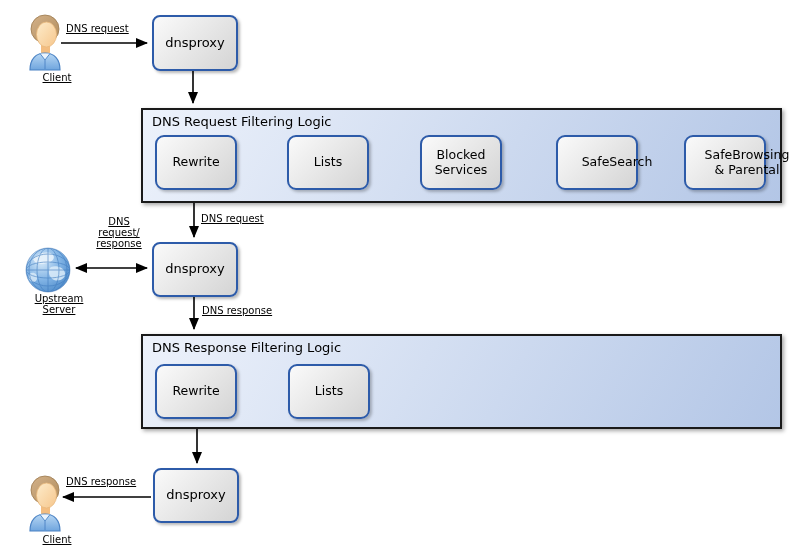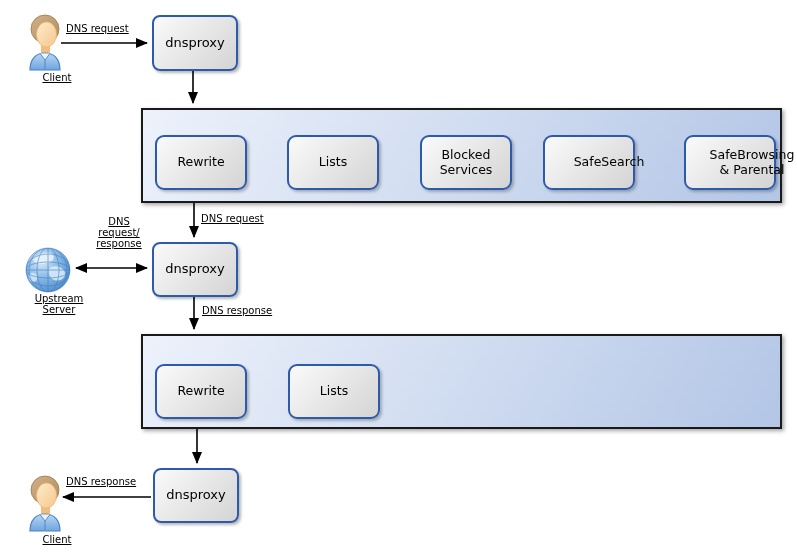--- a/index.html
+++ b/index.html
@@ -52,21 +52,21 @@
     box-shadow: 2px 2px 4px rgba(0,0,0,0.35);
   }
   .container-title {
     position: absolute;
     left: 9px;
     top: 4px;
     font-size: 13px;
   }
   .step {
     position: absolute;
-    width: 92px;
+    width: 82px;
     height: 55px;
     box-sizing: border-box;
     border: 2px solid var(--node-border, #2d5ba9);
     border-radius: 9px;
     background: linear-gradient(135deg, var(--node-fill-top, #fafafa) 0%, var(--node-fill-bottom, #d6d6d6) 100%);
     box-shadow: 2px 2px 3px rgba(0,0,0,0.25);
     display: flex;
     align-items: center;
     justify-content: center;
     text-align: center;
@@ -140,24 +140,25 @@
     <path d="M13,40.5 L18,47 L23,40.5" fill="#eaf3fc" stroke="#4a82c4" stroke-width="0.9"></path>
     <line x1="18" y1="47" x2="18" y2="56" stroke="#4a82c4" stroke-width="0.9"></line>
   </svg>
   <div class="lbl center" style="left:15px; top:72px; width:60px;">Client</div>
 
   <div class="lbl" style="left:66px; top:23px;">DNS request</div>
 
   <div class="node" style="left:152px; top:15px; height:56px;">dnsproxy</div>
 
   <div class="container-box" style="top:108px;">
+    <div class="container-title">DNS Request Filtering Logic</div>
     <div class="step" style="left:12px; top:25px;">Rewrite</div>
     <div class="step" style="left:144px; top:25px;">Lists</div>
     <div class="step" style="left:277px; top:25px;">Blocked Services</div>
-    <div class="step" style="left:400px; top:25px;padding-left:40px;">SafeSearch</div>
+    <div class="step" style="left:413px; top:25px;padding-left:40px;">SafeSearch</div>
     <div class="step" style="left:541px; top:25px;padding-left:44px;">SafeBrowsing &amp; Parental</div>
   </div>
 
   <div class="lbl" style="left:201px; top:213px;">DNS request</div>
 
   <div class="lbl center" style="left:72px; top:216px; width:70px;">DNS
 request/
 response</div>
 
   <svg class="actor-icon" style="left:25px; top:247px;" width="46" height="46" viewBox="0 0 46 46">
@@ -178,20 +179,21 @@
     <circle cx="23" cy="23" r="22" fill="none" stroke="#3f74b4" stroke-width="0.8" opacity="0.6"></circle>
   </svg>
   <div class="lbl center" style="left:7px; top:293px; width:80px;">Upstream
 Server</div>
 
   <div class="node" style="left:152px; top:242px;">dnsproxy</div>
 
   <div class="lbl" style="left:202px; top:305px;">DNS response</div>
 
   <div class="container-box" style="top:334px;">
+    <div class="container-title">DNS Response Filtering Logic</div>
     <div class="step" style="left:12px; top:28px;">Rewrite</div>
     <div class="step" style="left:145px; top:28px;">Lists</div>
   </div>
 
   <div class="node" style="left:153px; top:468px;">dnsproxy</div>
 
   <div class="lbl" style="left:66px; top:476px;">DNS response</div>
 
   <svg class="actor-icon" style="left:27px; top:474px;" width="36" height="58" viewBox="0 0 36 58">
     <ellipse cx="18" cy="16" rx="14" ry="14" fill="url(#hairGrad)" stroke="#9c7a4f" stroke-width="0.8"></ellipse>

